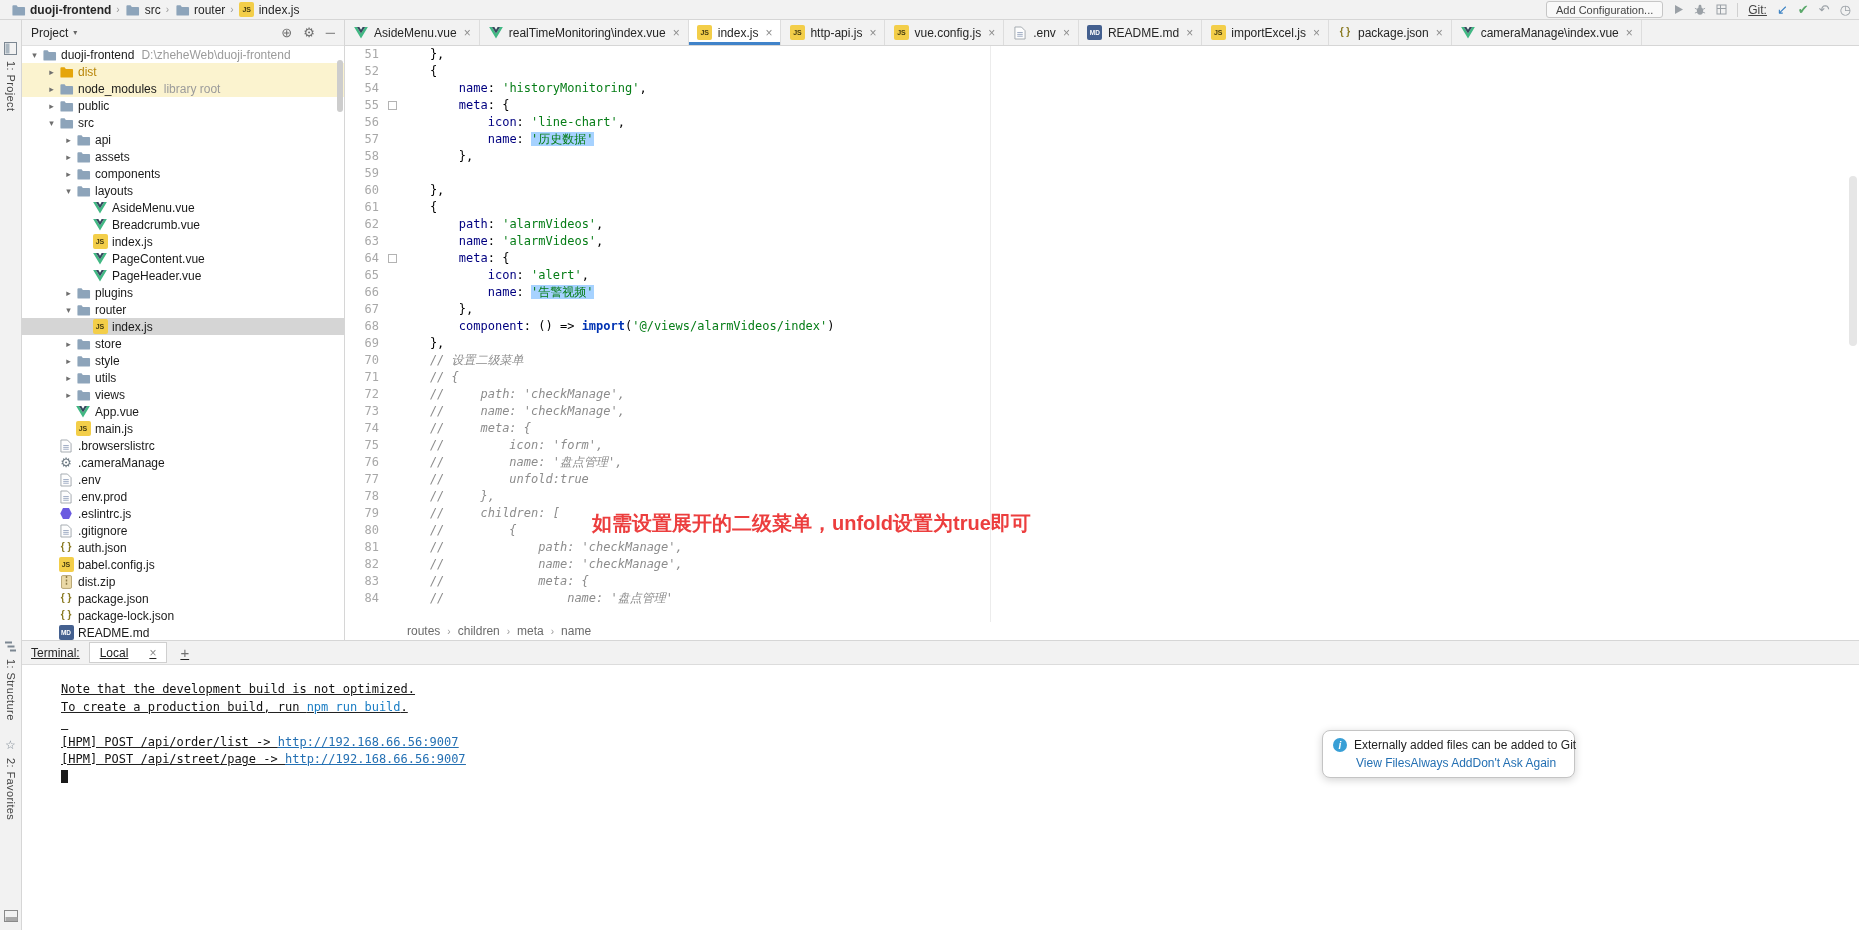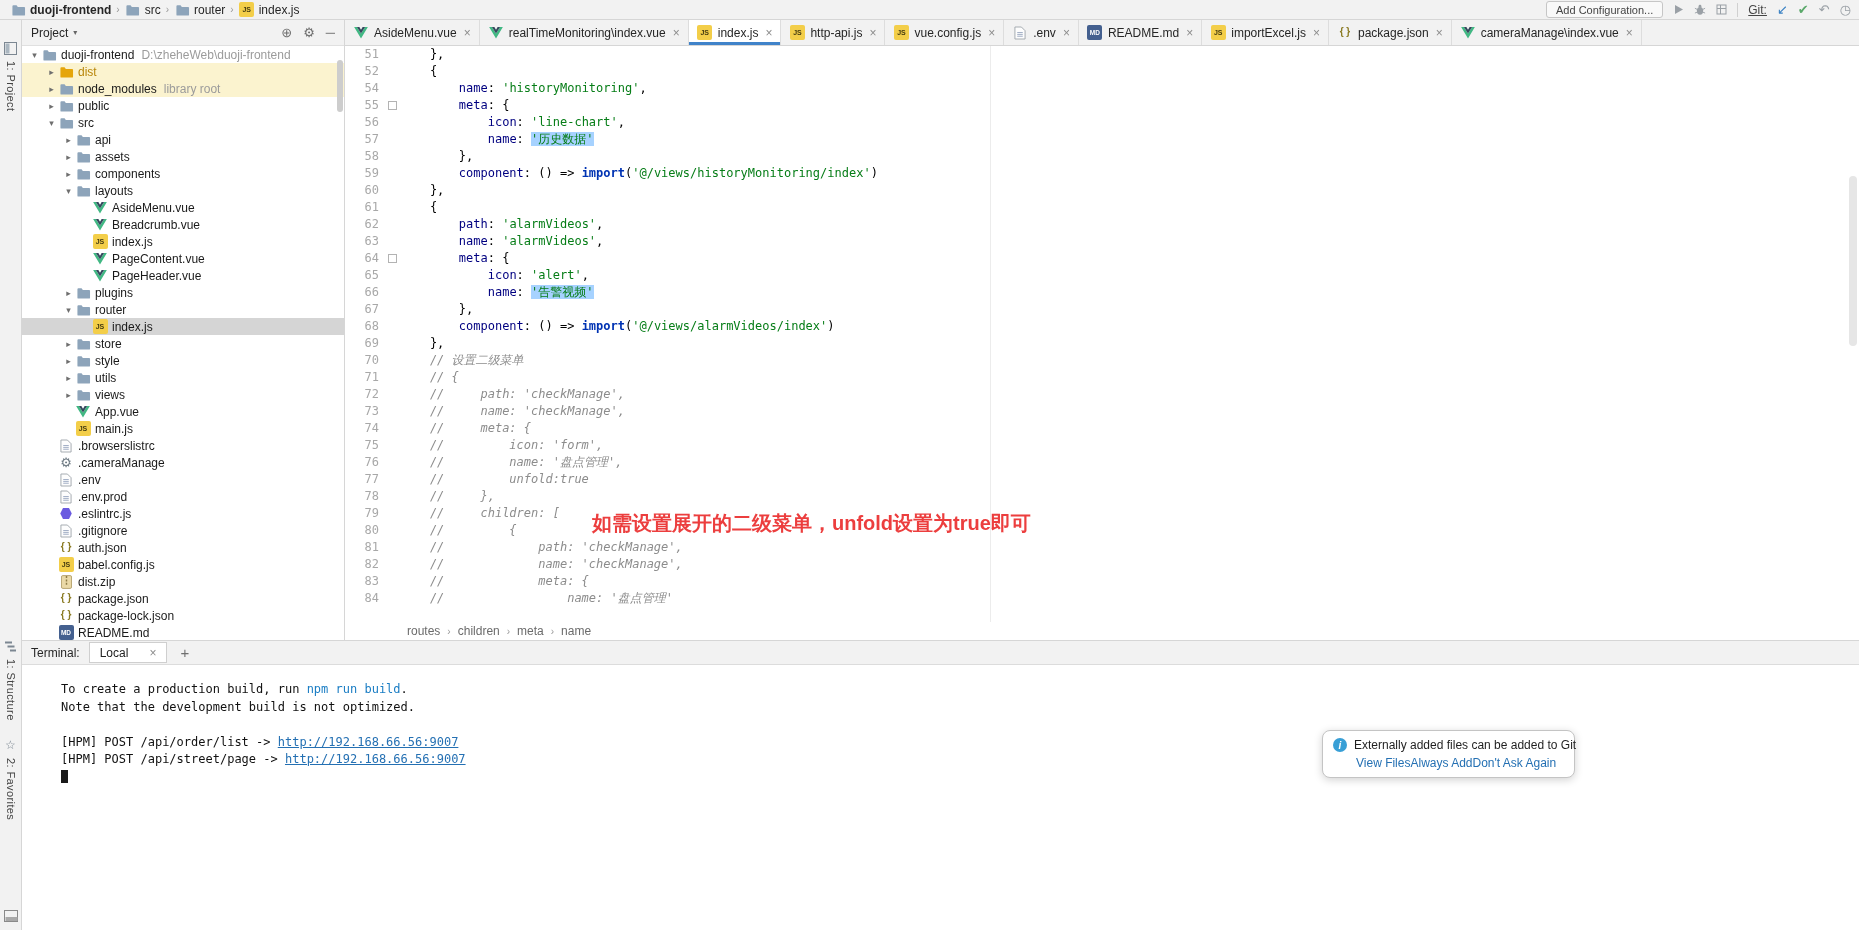--- a/index.html
+++ b/index.html
@@ -89,21 +89,21 @@
   #annotation{position:absolute;left:247px;top:433px;font-size:20px;font-weight:bold;
               color:var(--annotation-red,#ec3e3e);white-space:nowrap;
               font-family:"Liberation Sans",sans-serif;margin-top:36px;}
   .escroll{position:absolute;right:2px;top:130px;width:8px;height:170px;background:#e6e6e6;border-radius:4px;}
   #ebreadcrumbs{position:absolute;left:0;right:0;bottom:0;height:18px;display:flex;align-items:center;
                 padding-left:62px;gap:7px;color:#6b6b6b;background:#fff;}
   .ebc-sep{color:#9a9a9a;font-size:10px;}
 
   
   #terminal{position:absolute;left:22px;top:640px;right:0;bottom:0;background:#fff;
-            border-top:1px solid #d6d6d6;}
+            border-top:1px solid #d6d6d6;text-decoration:underline;}
   .theader{height:24px;background:#f2f2f2;border-bottom:1px solid #dcdcdc;display:flex;
            align-items:center;padding-left:9px;gap:9px;}
   .ttitle{color:#262626;}
   .ttab{display:flex;align-items:center;gap:21px;background:#fff;border:1px solid #cfcfcf;
         height:21px;padding:0 10px;cursor:default;}
   .tclose{color:#8c8c8c;font-size:12px;}
   .tplus{color:#6f6f6f;font-size:15px;padding:0 4px;cursor:default;}
   #tbody{padding:16px 0 0 39px;font-family:"DejaVu Sans Mono","Liberation Mono",monospace;
          font-size:12px;line-height:17.5px;color:#111;}
   .tl{height:17.5px;white-space:pre;}
@@ -671,21 +671,20 @@
             <span class="ct"><span>            </span><span class="tk-key">name</span><span>: </span><span class="tk-strhl">'历史数据'</span></span>
           </div>
           <div class="cl">
             <span class="lnum">58</span>
             <span class="foldc"></span>
             <span class="ct"><span>        },</span></span>
           </div>
           <div class="cl">
             <span class="lnum">59</span>
             <span class="foldc"></span>
-            <span class="ct"><span>        </span><span class="tk-key">component</span><span>: () =&gt; </span><span class="tk-kw">import</span><span>(</span><span class="tk-str">'@/views/historyMonitoring/index'</span><span>)</span></span>
           </div>
           <div class="cl">
             <span class="lnum">60</span>
             <span class="foldc"></span>
             <span class="ct"><span>    },</span></span>
           </div>
           <div class="cl">
             <span class="lnum">61</span>
             <span class="foldc"></span>
             <span class="ct"><span>    {</span></span>
@@ -825,22 +824,22 @@
   <div id="terminal">
     <div class="theader">
       <span class="ttitle">Terminal:</span>
       <span class="ttab">
         <span>Local</span>
         <span class="tclose">×</span>
       </span>
       <span class="tplus">+</span>
     </div>
     <div id="tbody">
+        <div class="tl"><span>Note that the development build is not optimized.</span></div>
         <div class="tl"><span>To create a production build, run </span><span class="tk-cmd">npm run build</span><span>.</span></div>
-        <div class="tl"><span>Note that the development build is not optimized.</span></div>
         <div class="tl">&nbsp;</div>
         <div class="tl"><span>[HPM] POST /api/order/list -&gt; </span><span class="tk-link">http://192.168.66.56:9007</span></div>
         <div class="tl"><span>[HPM] POST /api/street/page -&gt; </span><span class="tk-link">http://192.168.66.56:9007</span></div>
         <div class="tl"><span class="cursor"></span></div>
       </div>
   </div>
 
   <div id="notification">
     <div class="nrow1">
       <span class="ninfo">i</span>

